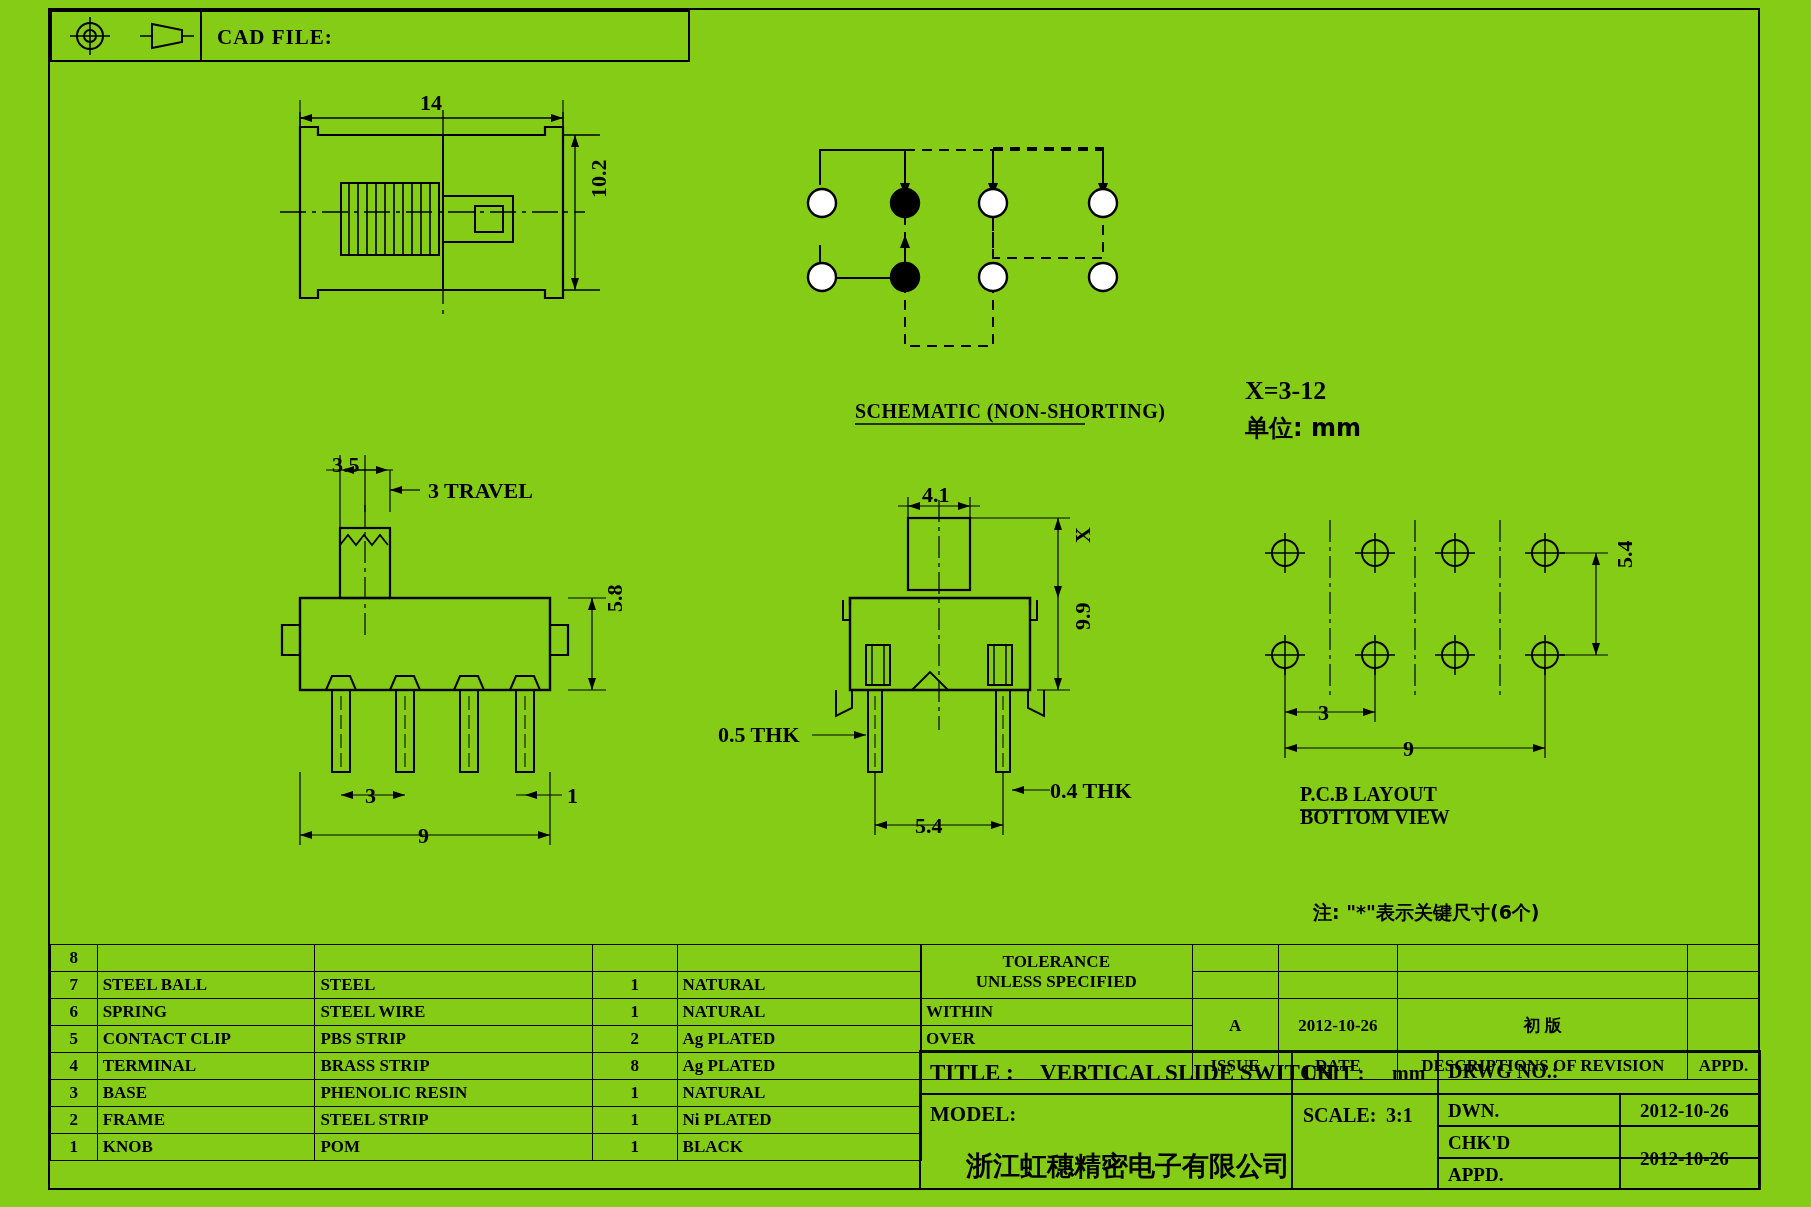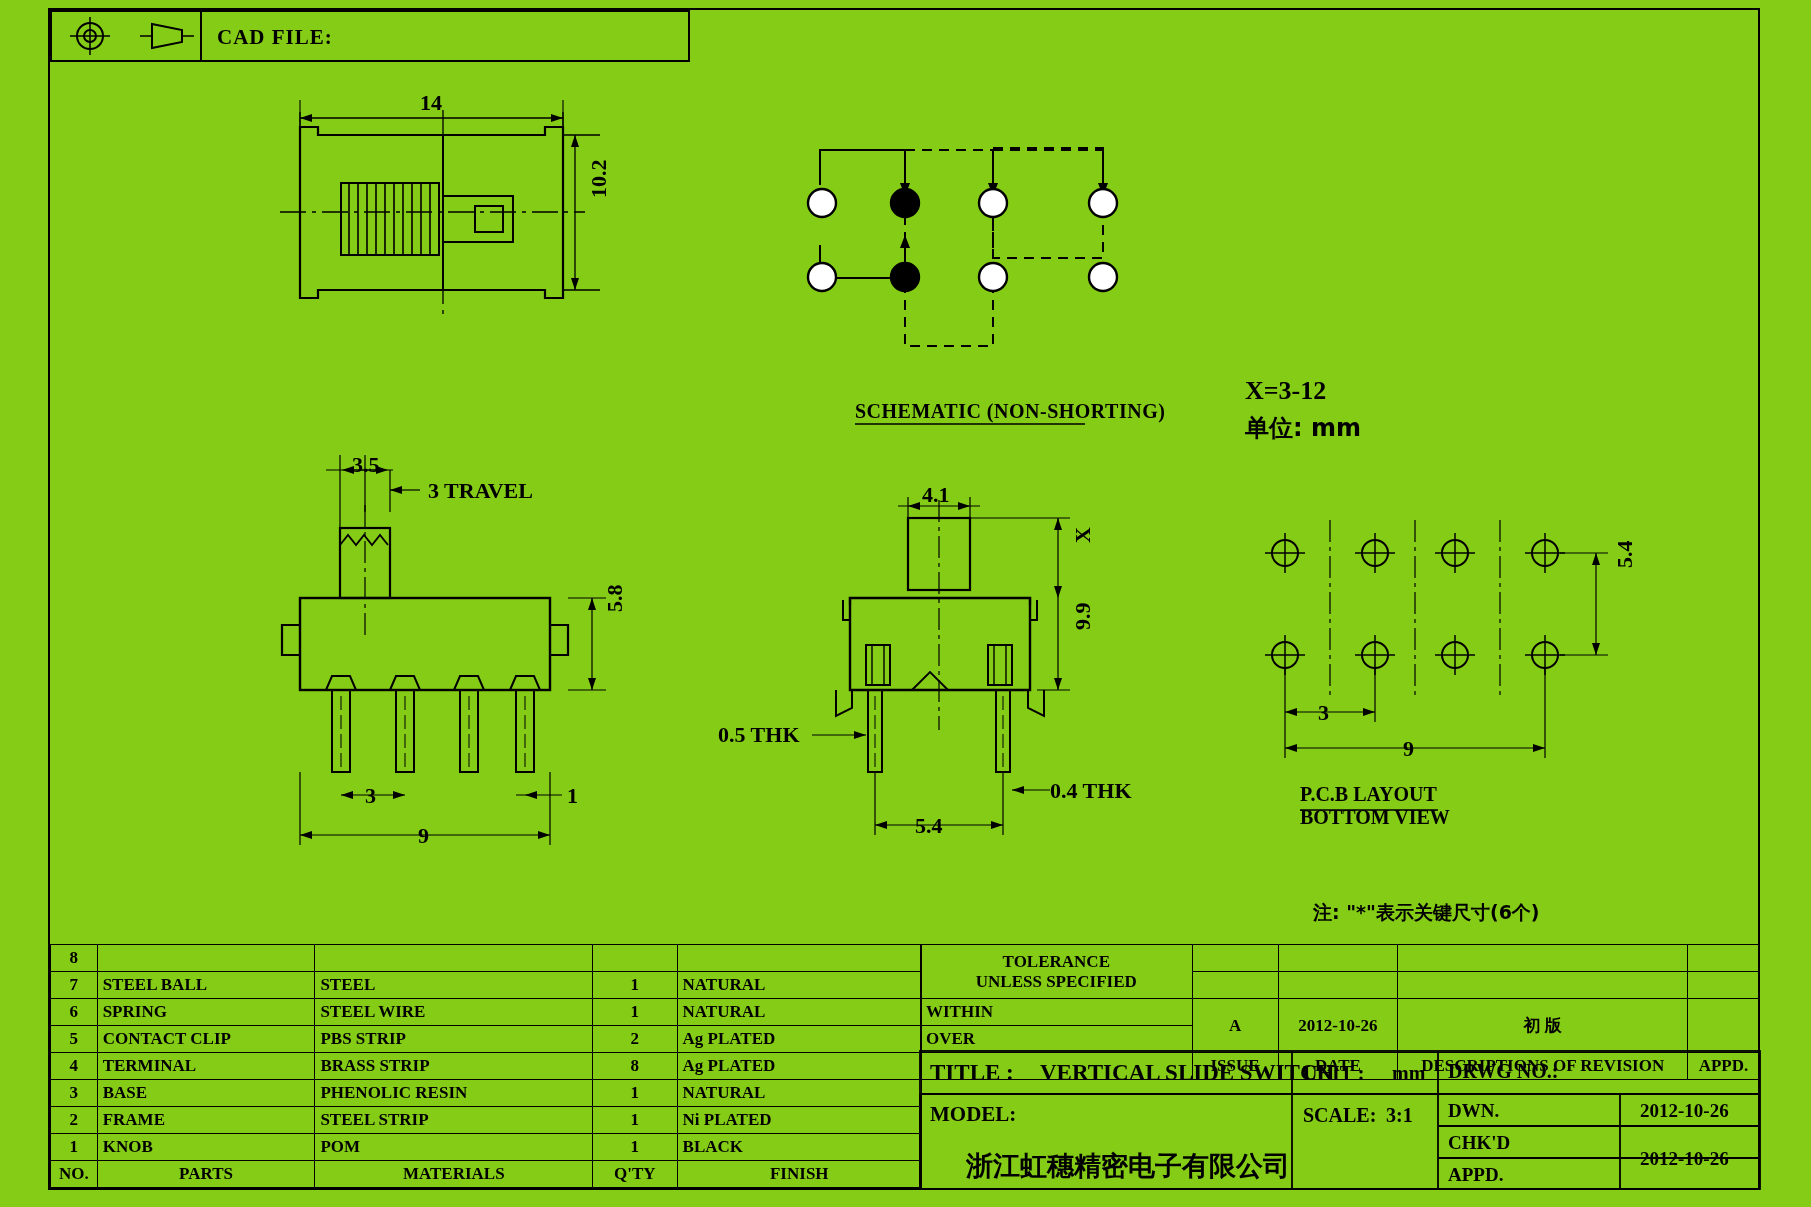--- a/index.html
+++ b/index.html
@@ -350,21 +350,21 @@
 
   <div class="txt" style="left:420px;top:90px;font-size:22px;">14</div>
   <div class="txt" style="left:586px;top:198px;font-size:22px;transform:rotate(-90deg);transform-origin:left top;">10.2</div>
 
   <div class="txt" style="left:855px;top:400px;font-size:20px;letter-spacing:0.5px;">SCHEMATIC (NON-SHORTING)</div>
 
   <div class="txt" style="left:1245px;top:376px;font-size:26px;">X=3-12</div>
   <div class="txt cn" style="left:1245px;top:412px;font-size:24px;text-align:right;">单位: mm</div>
   <div class="txt cn" style="left:1313px;top:900px;font-size:19px;">注: "*"表示关键尺寸(6个)</div>
 
-  <div class="txt" style="left:352px;top:452px;font-size:22px;">3.5</div>
+  <div class="txt" style="left:332px;top:452px;font-size:22px;">3.5</div>
   <div class="txt" style="left:428px;top:478px;font-size:22px;">3 TRAVEL</div>
   <div class="txt" style="left:602px;top:612px;font-size:22px;transform:rotate(-90deg);transform-origin:left top;">5.8</div>
   <div class="txt" style="left:365px;top:783px;font-size:22px;">3</div>
   <div class="txt" style="left:567px;top:783px;font-size:22px;">1</div>
   <div class="txt" style="left:418px;top:823px;font-size:22px;">9</div>
 
   <div class="txt" style="left:922px;top:482px;font-size:22px;">4.1</div>
   <div class="txt" style="left:1070px;top:543px;font-size:22px;transform:rotate(-90deg);transform-origin:left top;">X</div>
   <div class="txt" style="left:1070px;top:630px;font-size:22px;transform:rotate(-90deg);transform-origin:left top;">9.9</div>
   <div class="txt" style="left:718px;top:722px;font-size:22px;text-align:right;">0.5 THK</div>
@@ -427,27 +427,20 @@
       <td class="l">STEEL STRIP</td>
       <td class="c">1</td>
       <td class="l">Ni PLATED</td>
     </tr>
     <tr>
       <td class="c">1</td>
       <td class="l">KNOB</td>
       <td class="l">POM</td>
       <td class="c">1</td>
       <td class="l">BLACK</td>
-    </tr>
-    <tr>
-      <td class="c">NO.</td>
-      <td class="c">PARTS</td>
-      <td class="c">MATERIALS</td>
-      <td class="c">Q'TY</td>
-      <td class="c">FINISH</td>
     </tr>
   </tbody>
     </table>
 
   <table class="tbl" id="rev">
 
     <tbody>
         <tr>
       <td class="c" rowspan="2" style="width:272px;">
         <div>TOLERANCE</div>

